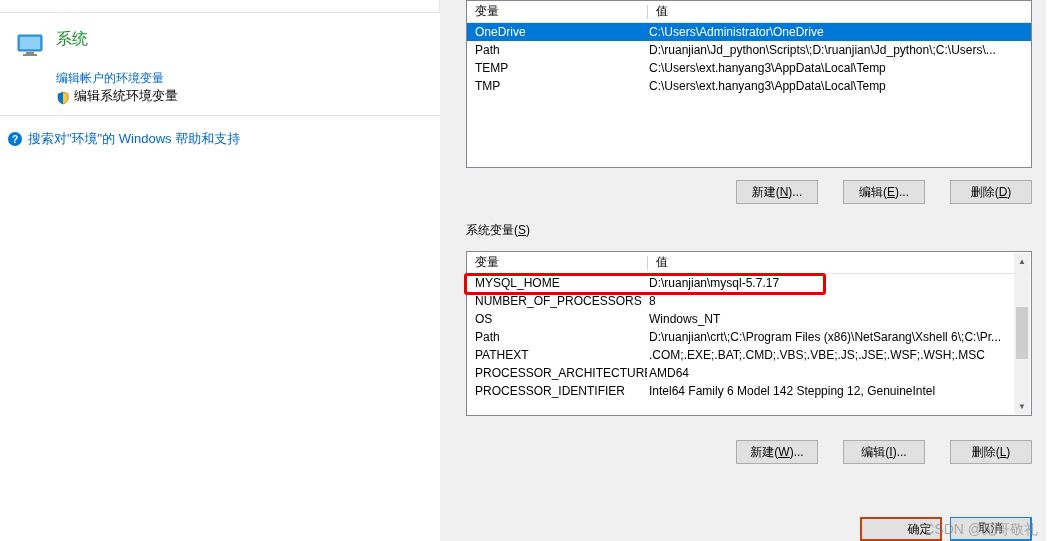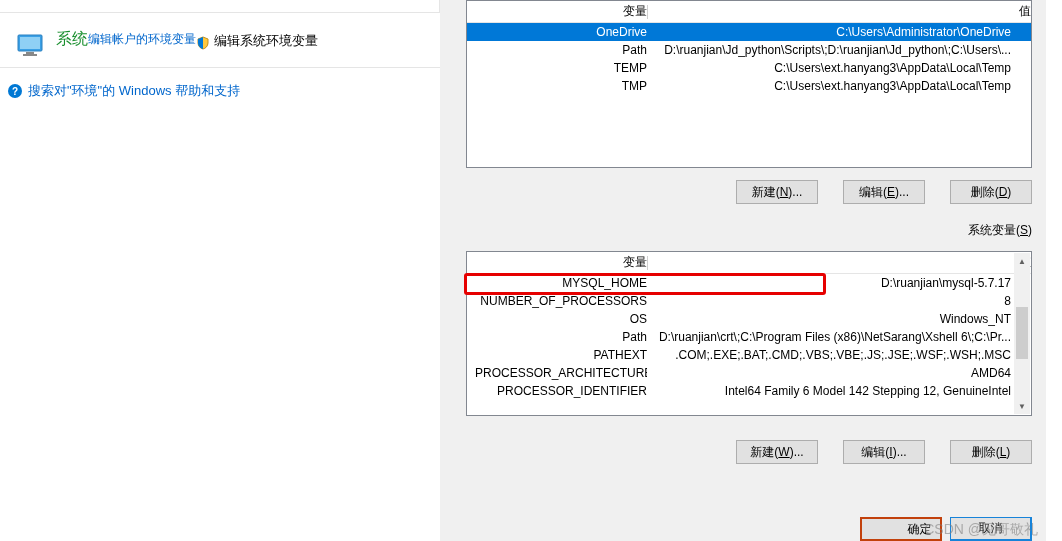--- a/index.html
+++ b/index.html
@@ -3,29 +3,29 @@
   <meta charset="utf-8">
   <style>
     * { box-sizing: border-box; margin: 0; padding: 0; }
     body { font-family: "Microsoft YaHei", "Segoe UI", sans-serif; font-size: 13px; color: #000; background: #fff; width: 1062px; height: 541px; overflow: hidden; position: relative; }
     .left-pane { position: absolute; left: 0; top: 0; width: 440px; height: 541px; background: #fff; }
     .left-header { border-bottom: 1px solid #e5e5e5; padding: 0 0 10px 0; }
     .left-top-blank { height: 12px; border-right: 1px solid #e5e5e5; margin-bottom: 0; }
     .left-sep { height: 1px; background: #e5e5e5; margin-bottom: 10px; }
     .sys-row { display: flex; align-items: flex-start; padding: 6px 0 0 16px; }
     .monitor-icon { width: 28px; height: 24px; margin-right: 12px; margin-top: 4px; }
-    .sys-text { display: flex; flex-direction: row; }
+    .sys-text { display: flex; flex-direction: column; }
     .sys-title { color: #1a8f2f; font-size: 16px; }
-    .sys-link { color: #0066cc; font-size: 12px; margin-top: 2px; cursor: pointer; }
+    .sys-link { color: #0066cc; font-size: 12px; margin-top: 20px; cursor: pointer; }
     .sys-link-row { display: flex; align-items: flex-end; gap: 4px; }
     .shield-icon { width: 14px; height: 14px; }
     .help-row { display: flex; align-items: center; padding: 14px 0 0 8px; gap: 6px; }
     .info-icon { width: 14px; height: 14px; border-radius: 50%; background: #0078d4; color: #fff; display: flex; align-items: center; justify-content: center; font-size: 10px; font-weight: bold; }
     .help-text { color: #0066cc; font-size: 13px; }
-    .right-pane { position: absolute; left: 440px; top: 0; width: 606px; height: 541px; background: #f0f0f0; padding: 0 14px 0 26px; text-align: right; }
+    .right-pane { position: absolute; left: 440px; top: 0; width: 606px; height: 541px; background: #f0f0f0; padding: 0 14px 0 26px; }
     .table-box { border: 1px solid #828790; background: #fff; position: relative; }
     .table-box.user { height: 168px; margin-bottom: 12px; }
     .table-box.sys { height: 165px; }
     .table-header { display: flex; background: #fff; border-bottom: 1px solid #e5e5e5; height: 22px; align-items: center; }
     .col-var { width: 180px; padding-left: 8px; font-size: 12px; }
     .col-val { flex: 1; padding-left: 2px; font-size: 12px; }
     .col-sep { width: 1px; height: 14px; background: #d0d0d0; margin-right: 6px; }
     .table-body { overflow: hidden; }
     .row { display: flex; height: 18px; align-items: center; font-size: 12px; }
     .row.selected { background: #0078d7; color: #fff; }

